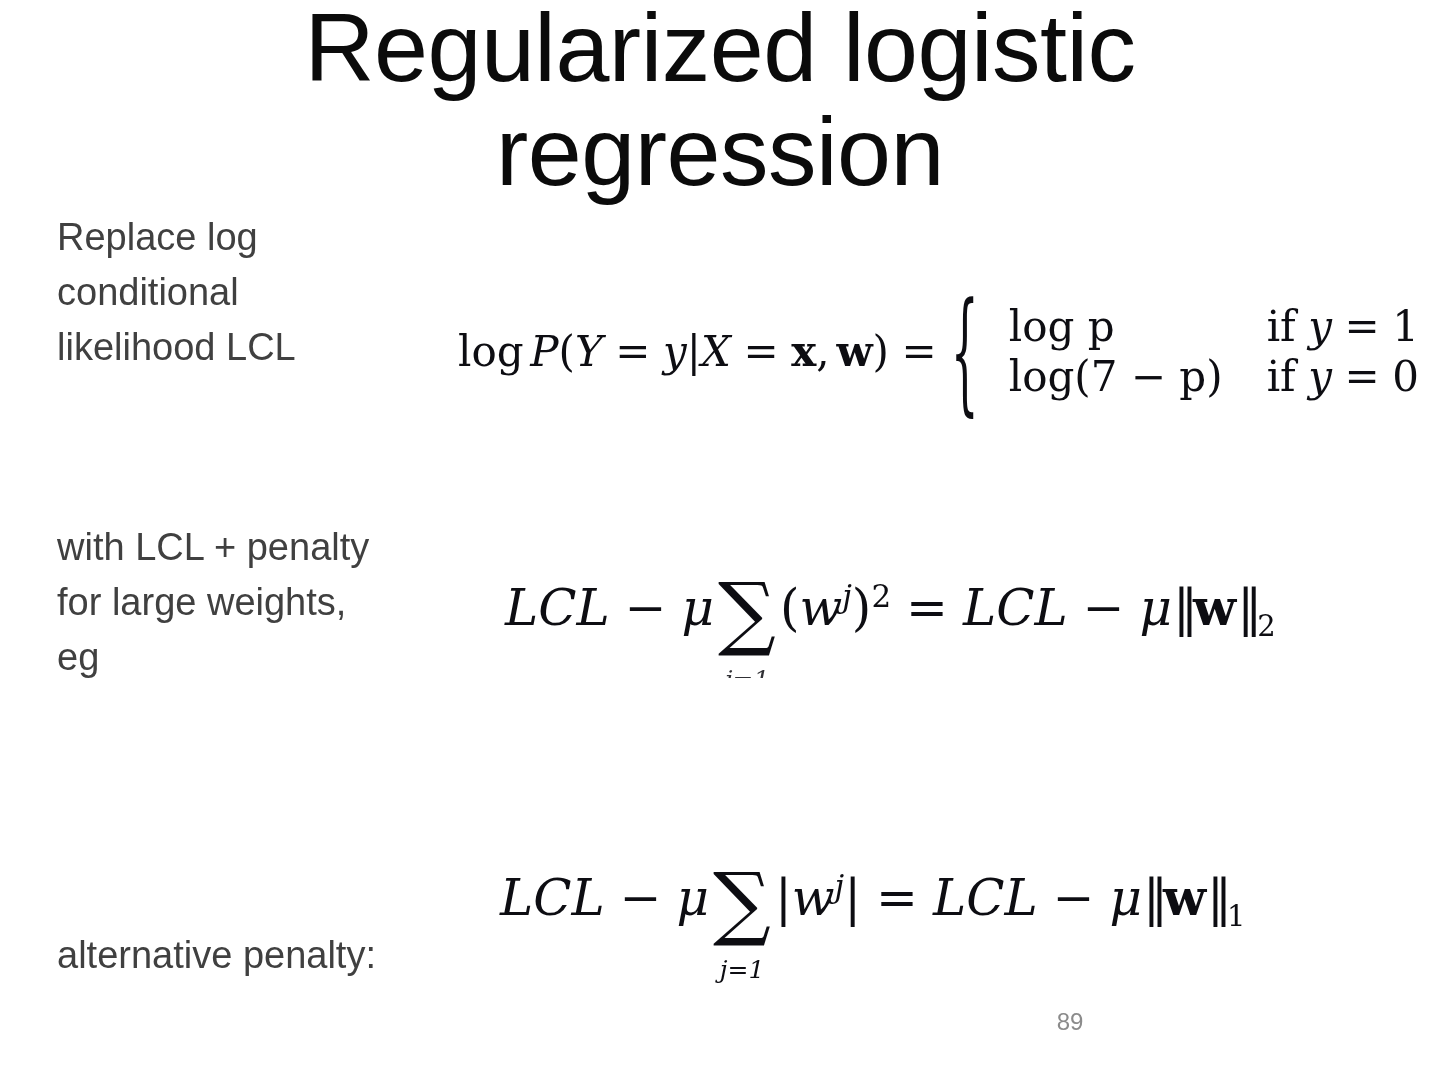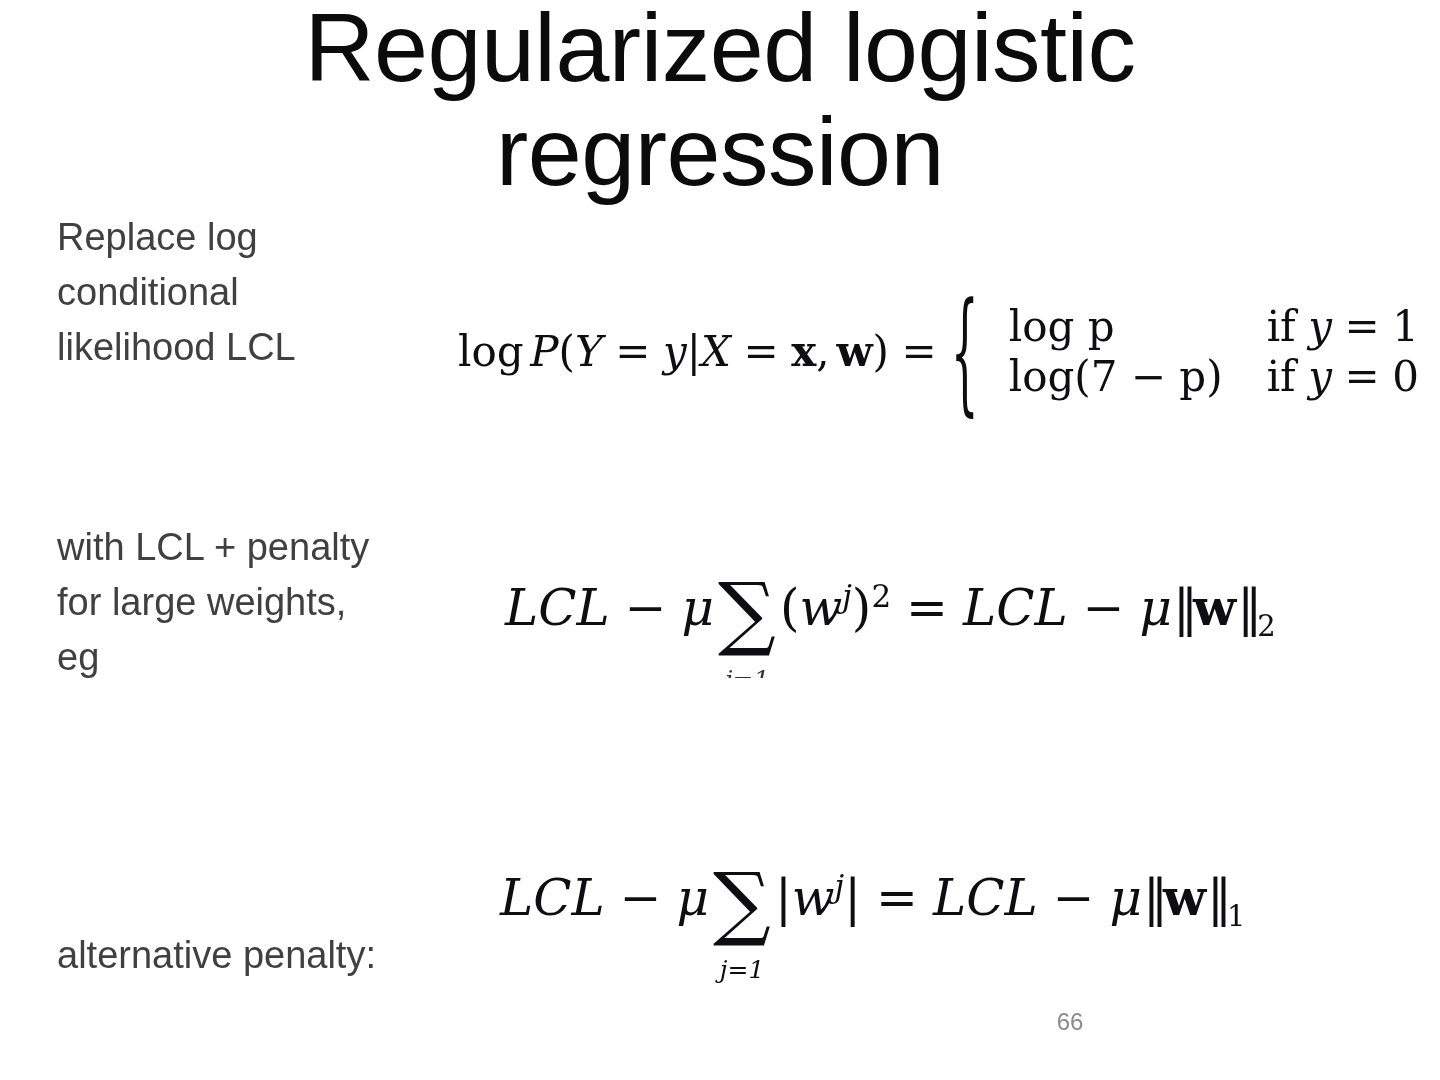--- a/index.html
+++ b/index.html
@@ -202,15 +202,15 @@
         <span class="lim">j=1</span>
       </span><span class="mop">(</span><span class="mi">w</span><span class="msup">j</span><span class="mop">)</span><span class="msup msup-up">2</span><span class="med"></span><span class="mop">=</span><span class="med"></span><span class="mi">LCL</span><span class="med"></span><span class="mop">−</span><span class="med"></span><span class="mi">μ</span><span class="dbar">‖</span><span class="mb">w</span><span class="dbar">‖</span><span class="msub">2</span></div>
 
   <div class="math" id="eq-3"><span class="mi">LCL</span><span class="med"></span><span class="mop">−</span><span class="med"></span><span class="mi">μ</span><span class="bigsum">
         <span class="sigma">∑</span>
         <span class="lim">j=1</span>
       </span><span class="mop">|</span><span class="mi">w</span><span class="msup">j</span><span class="mop">|</span><span class="med"></span><span class="mop">=</span><span class="med"></span><span class="mi">LCL</span><span class="med"></span><span class="mop">−</span><span class="med"></span><span class="mi">μ</span><span class="dbar">‖</span><span class="mb">w</span><span class="dbar">‖</span><span class="msub">1</span></div>
 
   <div class="body-text" id="text-alternative">alternative penalty:</div>
 
-  <div id="page-number">66</div>
+  <div id="page-number">89</div>
 
 </div>
 
 </body></html>

